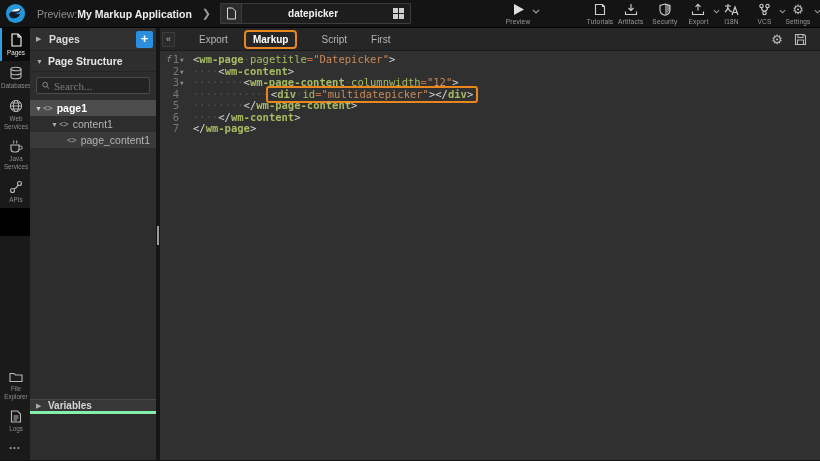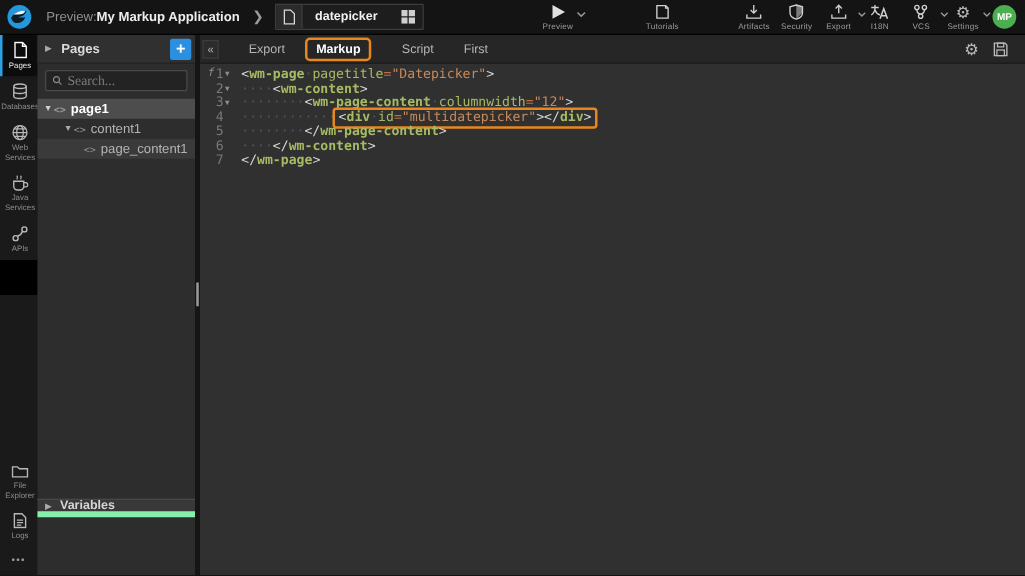--- a/index.html
+++ b/index.html
@@ -8,21 +8,21 @@
 
   
   .topbar { height:28px; display:flex; align-items:center; background:#141414;
     border-bottom:1px solid #020202; position:relative; }
   .logo { width:21px; height:21px; margin-left:5px; flex:0 0 auto; }
   .project { margin-left:11px; font-size:10.5px; white-space:nowrap; }
   .project .plabel { color:#8f8f8f; }
   .project .pname { color:#ededed; font-weight:bold; }
   .crumb-chevron { color:#9a9a9a; font-size:11px; margin:0 9px 0 10px; }
   .filetab { height:21px; display:flex; align-items:center; border:1px solid #3d3d3d;
-    background:#1d1d1d; border-radius:1px; }
+    background:#1d1d1d; border-radius:1px;gap:36px; }
   .filetab .icon-cell { width:21px; height:100%; display:flex; align-items:center;
     justify-content:center; background:#2b2b2b; border-right:1px solid #3d3d3d; }
   .filetab .fname { padding:0 12px 0 10px; font-size:10px; font-weight:bold; color:#f2f2f2; min-width:62px; }
   .filetab .grid-cell { width:24px; display:flex; align-items:center; justify-content:center; }
   .tool { display:flex; flex-direction:column; align-items:center; position:relative;
     min-width:30px; padding:2px 3px 1px; cursor:pointer; }
   .tool .tlabel { font-size:6.5px; color:#9c9c9c; margin-top:2px; letter-spacing:.2px; white-space:nowrap; }
   .tool .caret { position:absolute; right:-7px; top:8px; }
   .tool-preview { margin-left:92px; }
   .tool-tutorials { margin-left:52px; }
@@ -61,21 +61,21 @@
   .search-box input { background:transparent; border:none; outline:none; color:#bdbdbd;
     font-size:11px; width:100%; margin-left:4px; font-family:Liberation Serif, serif; }
   .search-box input::placeholder { color:#7b7b7b; }
   .tree { margin-top:2px; }
   .tree-row { height:16px; display:flex; align-items:center; color:#b3b3b3; cursor:pointer; }
   .tree-row .code-glyph { font-family:"DejaVu Sans Mono",monospace; font-size:8px; color:#9a9a9a; margin-right:4px; }
   .tree-row.selected { background:#4d4d4d; color:#ffffff; font-weight:bold; }
   .tree-row.subtle { background:#3a3a3a; }
   .panel .fill { flex:1; }
   .hd-variables { height:15px; background:#383838; border-top:1px solid #474747;
-    border-bottom:5px solid #86efac; padding:0 6px; }
+    border-bottom:3px solid #86efac; padding:0 6px; }
   .hd-variables .title { font-weight:bold; color:#d5d5d5; margin-left:4px; font-size:10px; }
   .panel-bottom { height:46px; background:#2d2d2d; }
 
   
   .divider { width:4px; background:#151515; position:relative; }
   .divider .handle { position:absolute; top:198px; left:1px; width:2px; height:19px; background:#9a9a9a; }
 
   
   .editor { flex:1; display:flex; flex-direction:column; background:#303030; min-width:0; }
   .editor-tabs { height:23px; background:#262626; border-bottom:1px solid #1a1a1a;
@@ -268,20 +268,24 @@
     </div>
     <div class="more-dots">•••</div>
   </div>
 
   <div class="panel">
     <div class="panel-hd hd-pages">
       <span class="tri">▶</span>
       <span class="title">Pages</span>
       <span class="add-btn">+</span>
     </div>
+    <div class="panel-hd hd-structure">
+      <span class="tri">▼</span>
+      <span class="title">Page Structure</span>
+    </div>
     <div class="search-wrap">
       <div class="search-box">
         <svg class="i" width="9" height="9" viewBox="0 0 10 10">
           <circle cx="4" cy="4" r="3" fill="none" stroke="#8a8a8a" stroke-width="1.2"></circle>
           <path d="M6.3 6.3 L9 9" stroke="#8a8a8a" stroke-width="1.2"></path>
         </svg>
         <input type="text" placeholder="Search..." style="">
       </div>
     </div>
     <div class="tree">

